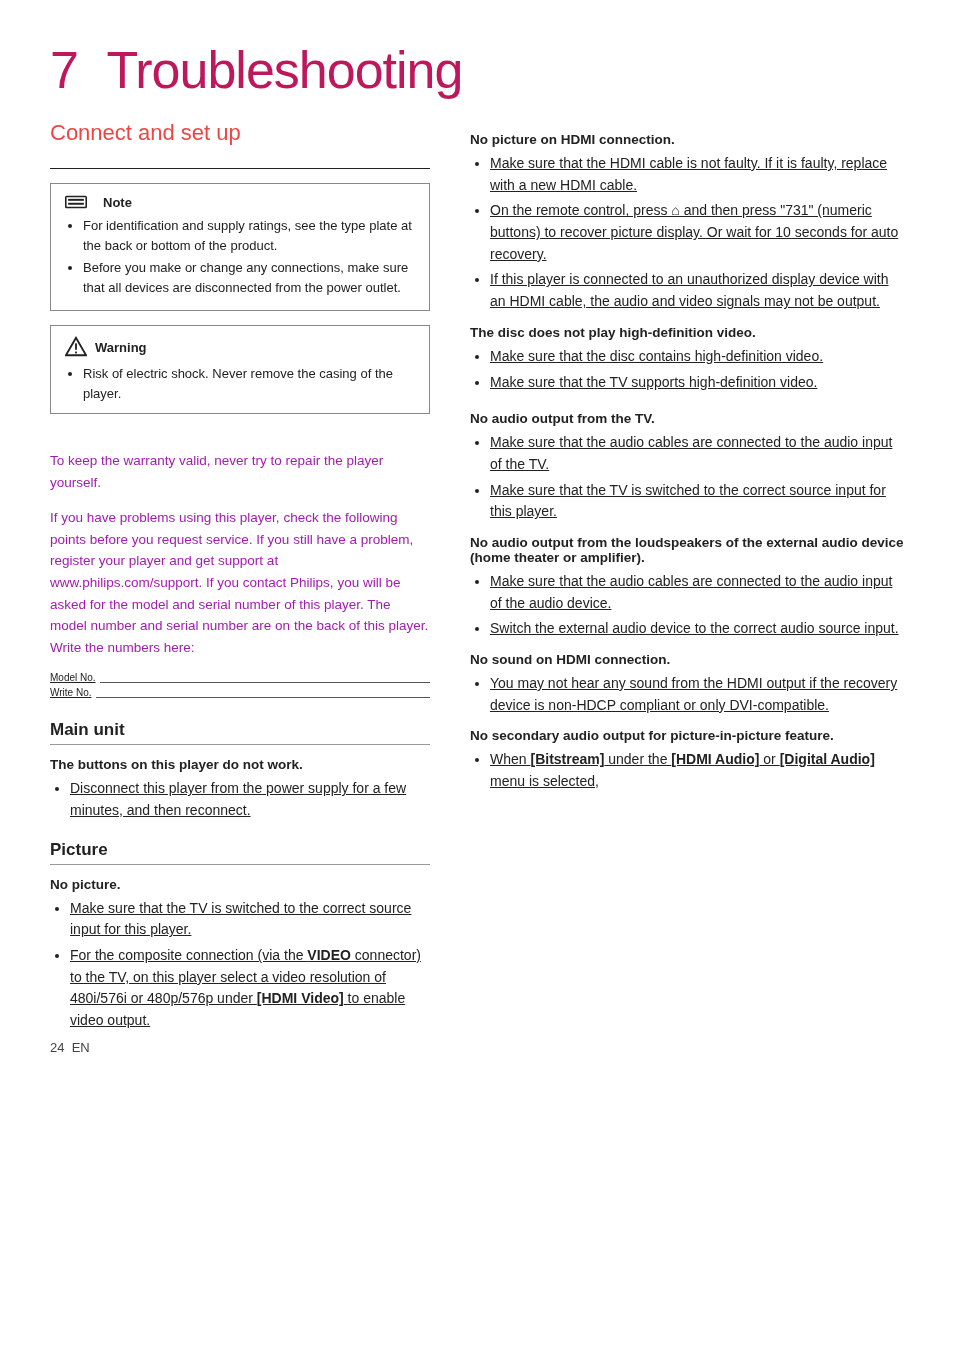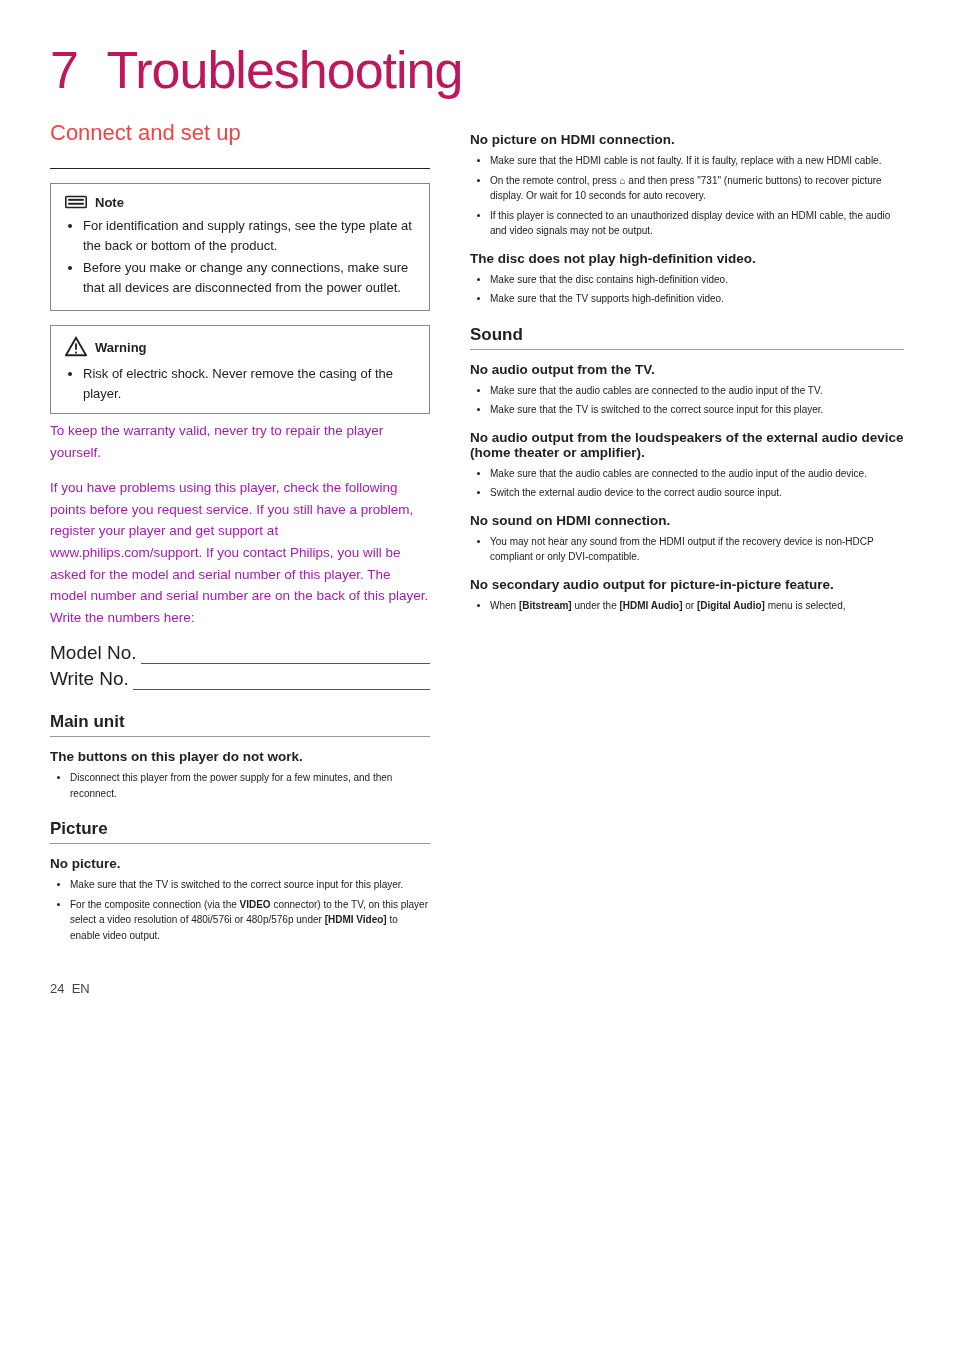--- a/index.html
+++ b/index.html
@@ -56,21 +56,21 @@
 
     .note-box {
       border: 1.5px solid #888;
       padding: 10px 14px;
       margin-bottom: 14px;
     }
 
     .note-header {
       display: flex;
       align-items: center;
-      gap: 8px;
+      gap: 16px;
       margin-bottom: 6px;
     }
 
     .note-icon {
       display: flex;
       align-items: center;
       justify-content: center;
       width: 22px;
       height: 16px;
     }
@@ -92,21 +92,21 @@
 
     .note-box ul li {
       font-size: 13px;
       line-height: 1.5;
       margin-bottom: 3px;
     }
 
     .warning-box {
       border: 1.5px solid #888;
       padding: 10px 14px;
-      margin-bottom: 6px;
+      margin-bottom: 36px;
     }
 
     .warning-header {
       display: flex;
       align-items: center;
       gap: 8px;
       margin-bottom: 6px;
     }
 
     .warning-icon {
@@ -161,49 +161,50 @@
       margin-top: 12px;
     }
 
     .bullet-list {
       list-style: disc;
       padding-left: 20px;
       margin-bottom: 8px;
     }
 
     .bullet-list li {
-      font-size: 10px;
+      font-size: 14px;
       line-height: 1.55;
       margin-bottom: 4px;
+      text-decoration: underline;
     }
 
     .bold-word {
       font-weight: 700;
     }
 
     .bracket-word {
       font-weight: 700;
     }
 
     .page-footer {
-      margin-top: 30px;
       font-size: 13px;
       color: #444;
     }
 
     .model-line {
       display: flex;
       align-items: flex-end;
       gap: 0;
       margin-bottom: 4px;
     }
 
     .model-line-label {
-      font-size: 19px;
+      font-size: 10px;
       white-space: nowrap;
+      text-decoration: underline;
     }
 
     .model-line-underline {
       flex: 1;
       border-bottom: 1px solid #555;
       margin-left: 4px;
       min-width: 150px;
     }
   </style>
 </head>
@@ -297,21 +298,20 @@
       <li>If this player is connected to an unauthorized display device with an HDMI cable, the audio and video signals may not be output.</li>
     </ul>
 
     <p class="problem-title">The disc does not play high-definition video.</p>
     <ul class="bullet-list">
       <li>Make sure that the disc contains high-definition video.</li>
       <li>Make sure that the TV supports high-definition video.</li>
     </ul>
 
     <div style="margin-top: 18px;">
-      <div class="subsection-title">Sound</div>
 
       <p class="problem-title">No audio output from the TV.</p>
       <ul class="bullet-list">
         <li>Make sure that the audio cables are connected to the audio input of the TV.</li>
         <li>Make sure that the TV is switched to the correct source input for this player.</li>
       </ul>
 
       <p class="problem-title">No audio output from the loudspeakers of the external audio device (home theater or amplifier).</p>
       <ul class="bullet-list">
         <li>Make sure that the audio cables are connected to the audio input of the audio device.</li>

